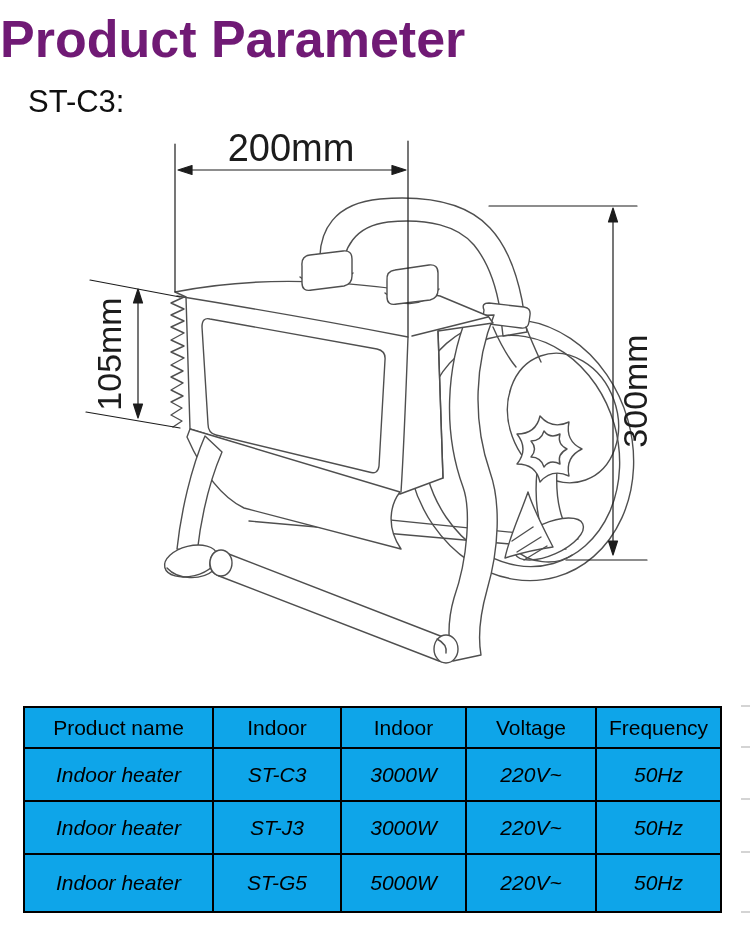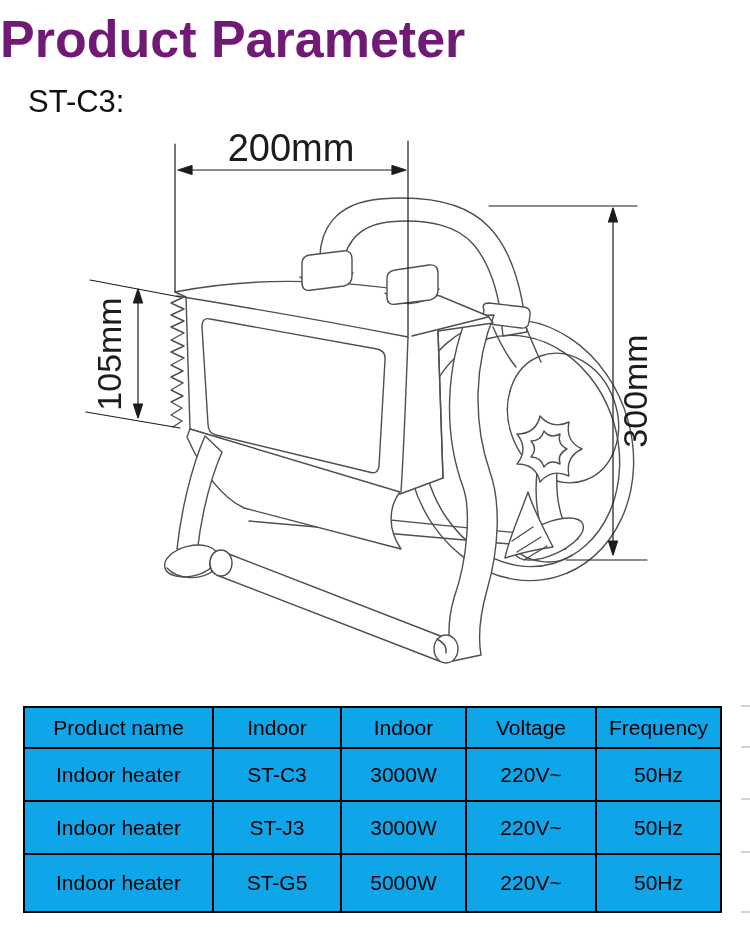--- a/index.html
+++ b/index.html
@@ -17,21 +17,21 @@
   .diagram-svg{position:absolute;top:130px;left:0;}
   .spec-table{
     position:absolute;top:706px;left:23px;border-collapse:collapse;table-layout:fixed;
     background:#0ea5e9;
   }
   .spec-table th,.spec-table td{
     border:2px solid #000;text-align:center;vertical-align:middle;
     font-size:21px;font-weight:normal;color:#000;padding:0;white-space:nowrap;
   }
   .spec-table thead tr{height:41px;}
-  .spec-table tbody tr{height:53px;}
+  .spec-table tbody tr{height:53px;font-style:italic;}
   .spec-table tbody tr:last-child{height:58px;}
   .edge-tick{position:absolute;left:741px;width:9px;height:2px;background:#d4d4d4;}
 </style>
 </head>
 <body>
 
 <div class="page-title">Product Parameter</div>
 <div class="model-label">ST-C3:</div>
 
 <svg class="diagram-svg" width="750" height="576" viewBox="0 130 750 576" fill="none" stroke-linecap="round" stroke-linejoin="round" style="font-family:&quot;Liberation Sans&quot;,sans-serif">

